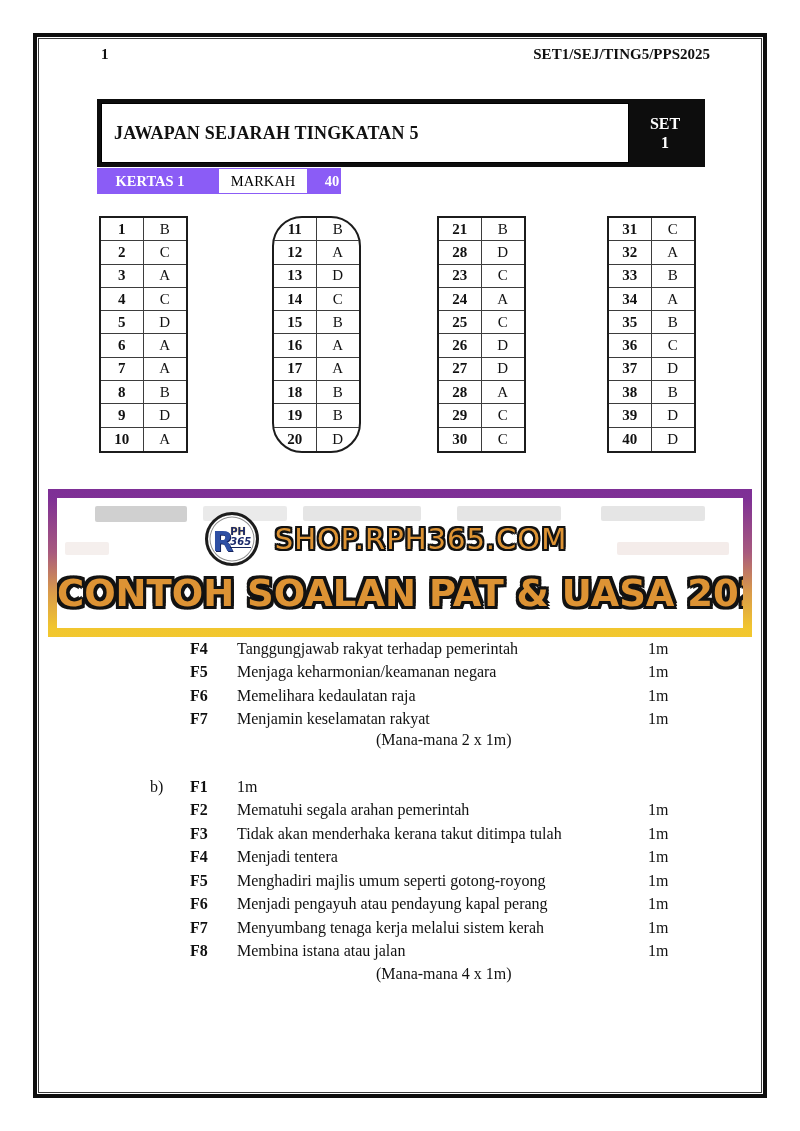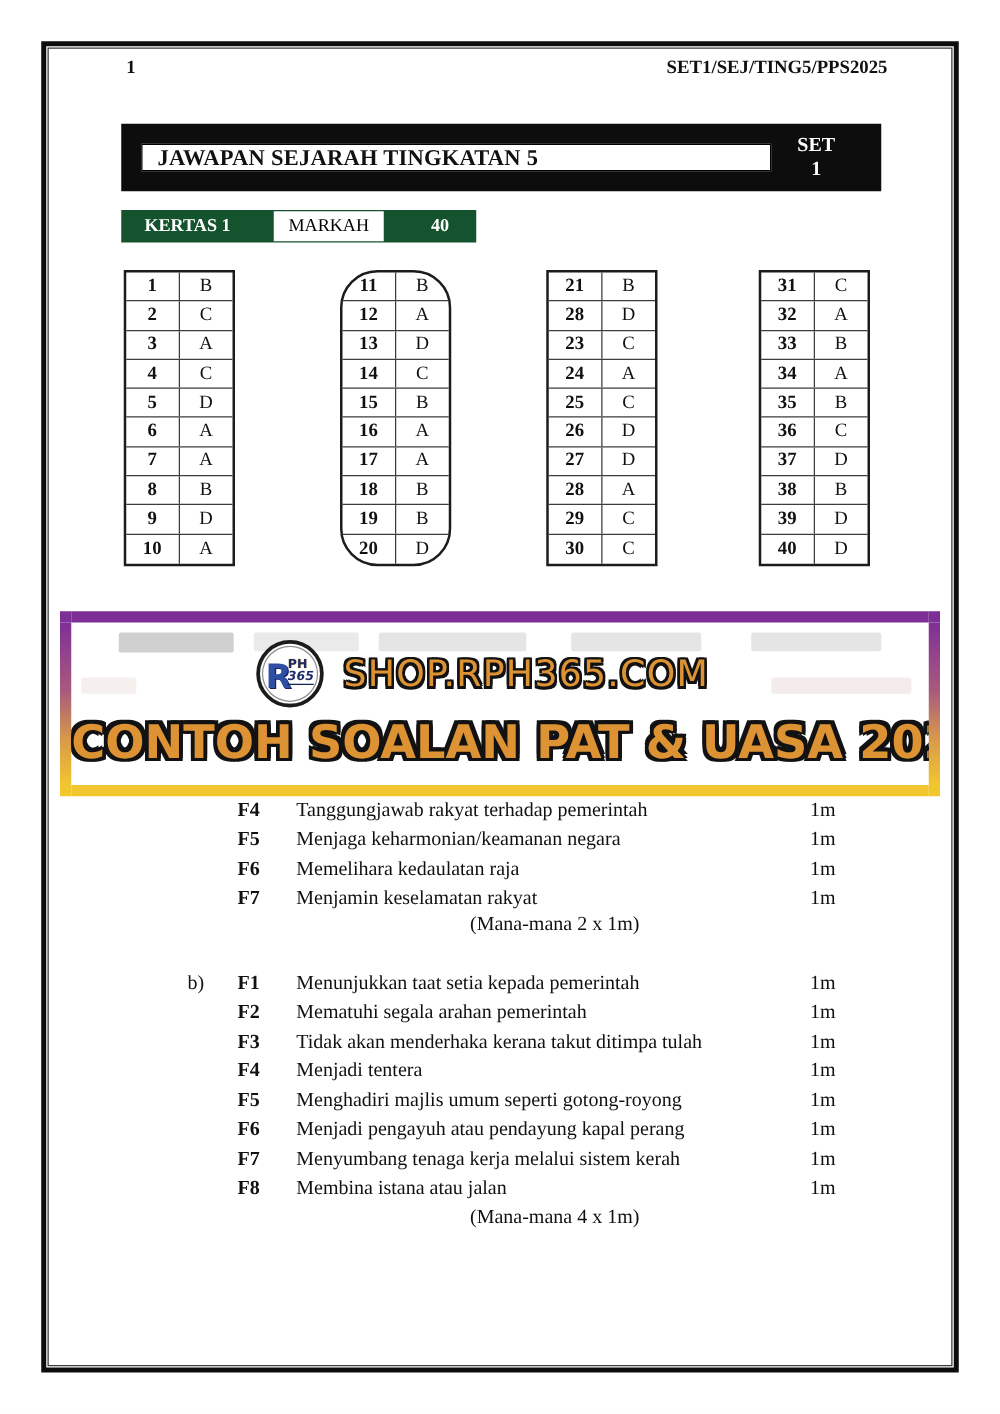--- a/index.html
+++ b/index.html
@@ -5,29 +5,29 @@
   html,body{margin:0;padding:0;background:#fdfdfd;}
   .page{position:relative;width:800px;height:1131px;background:#ffffff;
         font-family:"Liberation Serif", serif;color:#111;overflow:hidden;}
   .frame{position:absolute;left:33px;top:33px;width:726px;height:1057px;
          border:4px solid #0d0d0d;}
   .frame::after{content:"";position:absolute;inset:1px;border:1px solid #3a3a3a;pointer-events:none;}
 
   .page-number{position:absolute;left:101px;top:46px;font-weight:bold;font-size:15px;}
   .header-code{position:absolute;top:46px;right:90px;font-weight:bold;font-size:15px;}
 
-  .title-box{position:absolute;left:97px;top:99px;width:608px;height:54px;
-             background:#0d0d0d;display:flex;box-sizing:border-box;padding:16px;text-align:center;}
+  .title-box{position:absolute;left:97px;top:99px;width:608px;height:68px;
+             background:#0d0d0d;display:flex;box-sizing:border-box;padding:4px;text-align:center;}
   .title-inner{flex:1;background:#fff;border:1px solid #000;display:flex;align-items:center;
                padding-left:12px;font-weight:bold;font-size:18px;letter-spacing:.2px;}
   .set-cell{width:72px;display:flex;flex-direction:column;align-items:center;justify-content:center;
             color:#fff;font-weight:bold;font-size:16px;line-height:1.2;}
 
-  .score-bar{position:absolute;left:97px;top:168px;width:284px;height:26px;
-             background:#14532d;display:flex;align-items:stretch;}
+  .score-bar{position:absolute;left:97px;top:168px;width:244px;height:26px;
+             background:#8b5cf6;display:flex;align-items:stretch;}
   .score-bar .cell{display:flex;align-items:center;justify-content:center;font-size:14.5px;}
   .cell-paper{width:106px;color:#fff;font-weight:bold;}
   .cell-markah{width:88px;background:#fff;color:#000;margin:1px 16px;}
   .cell-total{flex:1;color:#fff;font-weight:bold;}
 
   .ans-table{position:absolute;top:216px;width:89px;border:2px solid #1c1c1c;background:#fff;
              box-sizing:border-box;}
   .t-row{display:grid;grid-template-columns:1fr 1fr;height:23.3px;box-sizing:border-box;
          border-bottom:1px solid #3d3d3d;}
   .t-row:last-child{border-bottom:none;}
@@ -314,21 +314,20 @@
         <div class="ms-text">Menjamin keselamatan rakyat</div>
         <div class="ms-mark">1m</div>
       </div>
     </div>
   <div class="ms-note note-a">(Mana-mana 2 x 1m)</div>
 
   <div class="ms-section ms-sec-b">
       <div class="ms-row">
         <div class="ms-label">b)</div>
         <div class="ms-code">F1</div>
-        <div class="ms-text">Menunjukkan taat setia kepada pemerintah</div>
         <div class="ms-mark">1m</div>
       </div>
       <div class="ms-row">
         <div class="ms-label"></div>
         <div class="ms-code">F2</div>
         <div class="ms-text">Mematuhi segala arahan pemerintah</div>
         <div class="ms-mark">1m</div>
       </div>
       <div class="ms-row">
         <div class="ms-label"></div>

